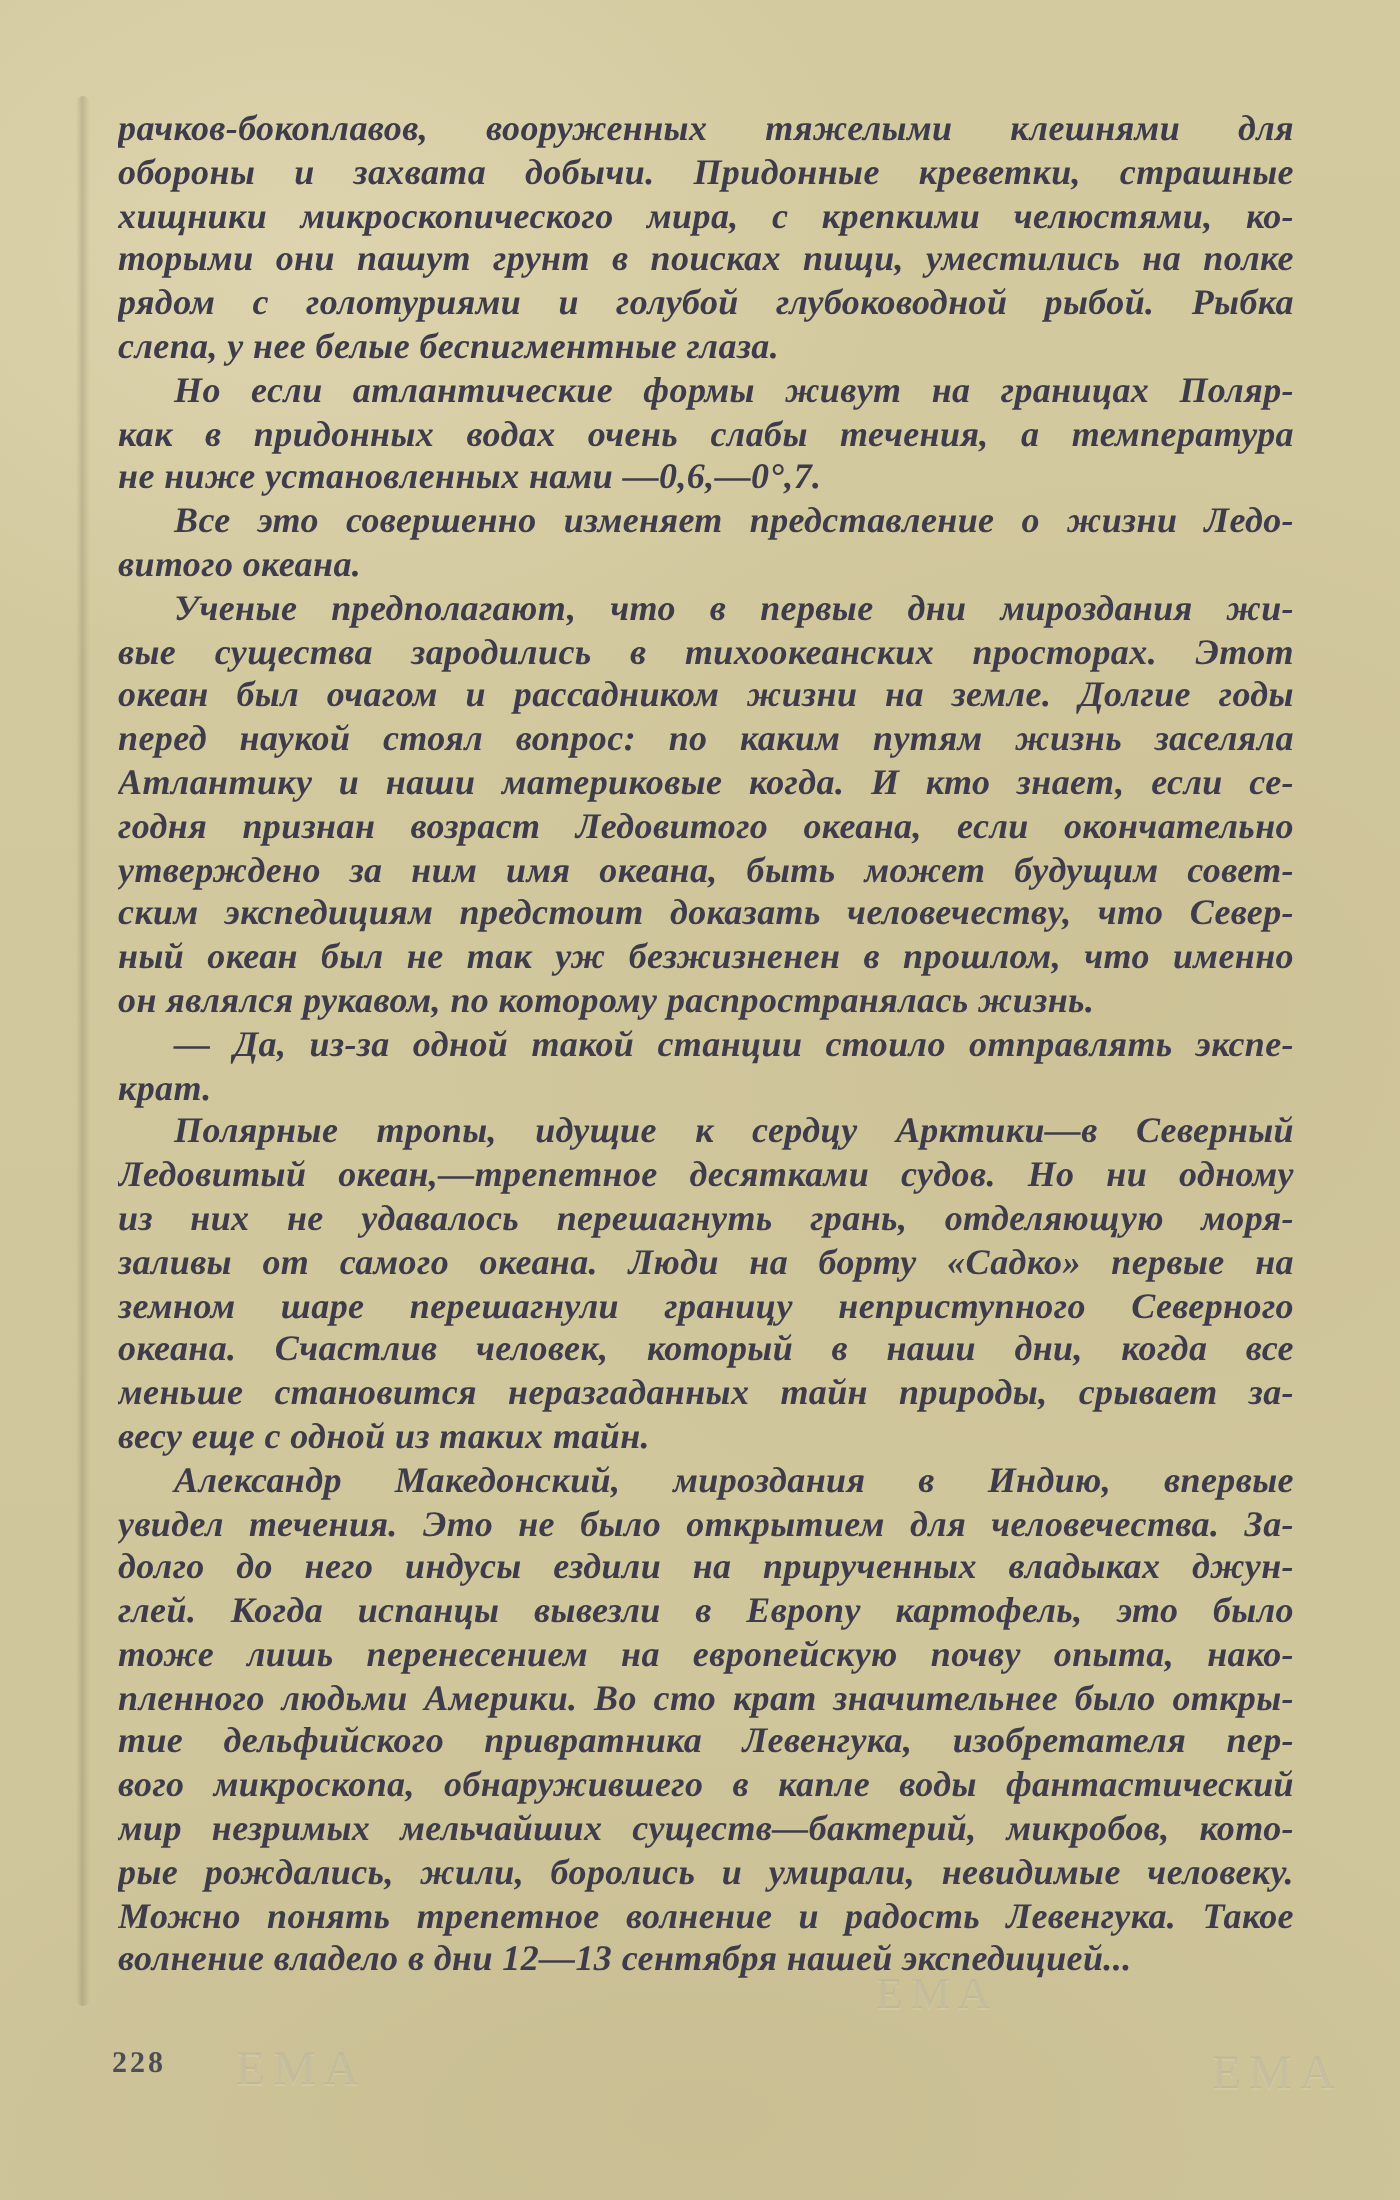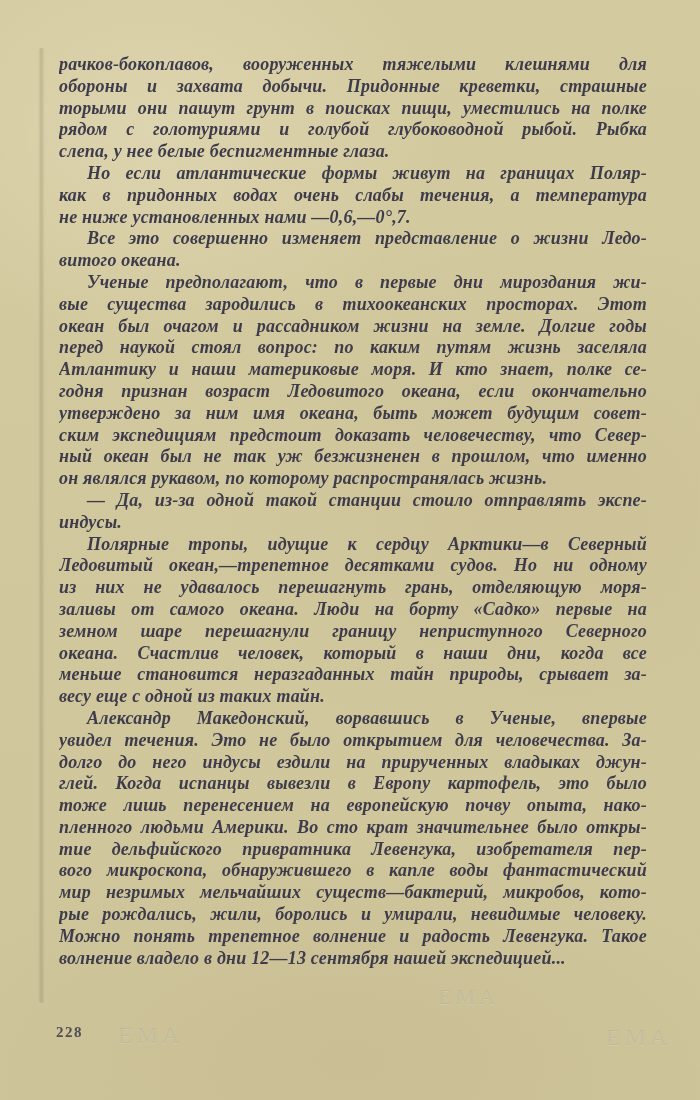--- a/index.html
+++ b/index.html
@@ -85,49 +85,50 @@
 <div class="page">
   <div class="binding-shadow"></div>
 
   <div class="watermark wm1">ЕМА</div>
   <div class="watermark wm2">ЕМА</div>
   <div class="watermark wm3">ЕМА</div>
 
   <div class="text-block" style="color: rgb(62, 60, 75);">
       <div class="line">рачков-бокоплавов, вооруженных тяжелыми клешнями для</div>
       <div class="line">обороны и захвата добычи. Придонные креветки, страшные</div>
+      <div class="line">хищники микроскопического мира, с крепкими челюстями, ко-</div>
       <div class="line">торыми они пашут грунт в поисках пищи, уместились на полке</div>
       <div class="line">рядом с голотуриями и голубой глубоководной рыбой. Рыбка</div>
       <div class="line para-end">слепа, у нее белые беспигментные глаза.</div>
       <div class="line indent">Но если атлантические формы живут на границах Поляр-</div>
       <div class="line">как в придонных водах очень слабы течения, а температура</div>
       <div class="line para-end">не ниже установленных нами —0,6,—0°,7.</div>
       <div class="line indent">Все это совершенно изменяет представление о жизни Ледо-</div>
       <div class="line para-end">витого океана.</div>
       <div class="line indent">Ученые предполагают, что в первые дни мироздания жи-</div>
       <div class="line">вые существа зародились в тихоокеанских просторах. Этот</div>
       <div class="line">океан был очагом и рассадником жизни на земле. Долгие годы</div>
       <div class="line">перед наукой стоял вопрос: по каким путям жизнь заселяла</div>
-      <div class="line">Атлантику и наши материковые моря. И кто знает, полке се-</div>
+      <div class="line">Атлантику и наши материковые когда. И кто знает, если се-</div>
       <div class="line">годня признан возраст Ледовитого океана, если окончательно</div>
       <div class="line">утверждено за ним имя океана, быть может будущим совет-</div>
       <div class="line">ским экспедициям предстоит доказать человечеству, что Север-</div>
       <div class="line">ный океан был не так уж безжизненен в прошлом, что именно</div>
       <div class="line para-end">он являлся рукавом, по которому распространялась жизнь.</div>
       <div class="line indent">— Да, из-за одной такой станции стоило отправлять экспе-</div>
-      <div class="line para-end">индусы.</div>
+      <div class="line para-end">крат.</div>
       <div class="line indent">Полярные тропы, идущие к сердцу Арктики—в Северный</div>
       <div class="line">Ледовитый океан,—трепетное десятками судов. Но ни одному</div>
       <div class="line">из них не удавалось перешагнуть грань, отделяющую моря-</div>
       <div class="line">заливы от самого океана. Люди на борту «Садко» первые на</div>
       <div class="line">земном шаре перешагнули границу неприступного Северного</div>
       <div class="line">океана. Счастлив человек, который в наши дни, когда все</div>
       <div class="line">меньше становится неразгаданных тайн природы, срывает за-</div>
       <div class="line para-end">весу еще с одной из таких тайн.</div>
-      <div class="line indent">Александр Македонский, ворвавшись в Ученые, впервые</div>
+      <div class="line indent">Александр Македонский, мироздания в Индию, впервые</div>
       <div class="line">увидел течения. Это не было открытием для человечества. За-</div>
       <div class="line">долго до него индусы ездили на прирученных владыках джун-</div>
       <div class="line">глей. Когда испанцы вывезли в Европу картофель, это было</div>
       <div class="line">тоже лишь перенесением на европейскую почву опыта, нако-</div>
       <div class="line">пленного людьми Америки. Во сто крат значительнее было откры-</div>
       <div class="line">тие дельфийского привратника Левенгука, изобретателя пер-</div>
       <div class="line">вого микроскопа, обнаружившего в капле воды фантастический</div>
       <div class="line">мир незримых мельчайших существ—бактерий, микробов, кото-</div>
       <div class="line">рые рождались, жили, боролись и умирали, невидимые человеку.</div>
       <div class="line">Можно понять трепетное волнение и радость Левенгука. Такое</div>

